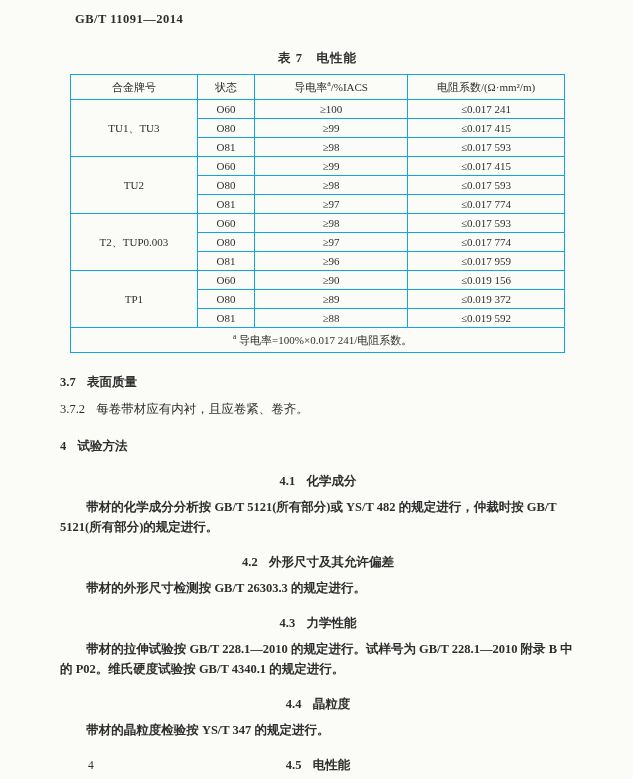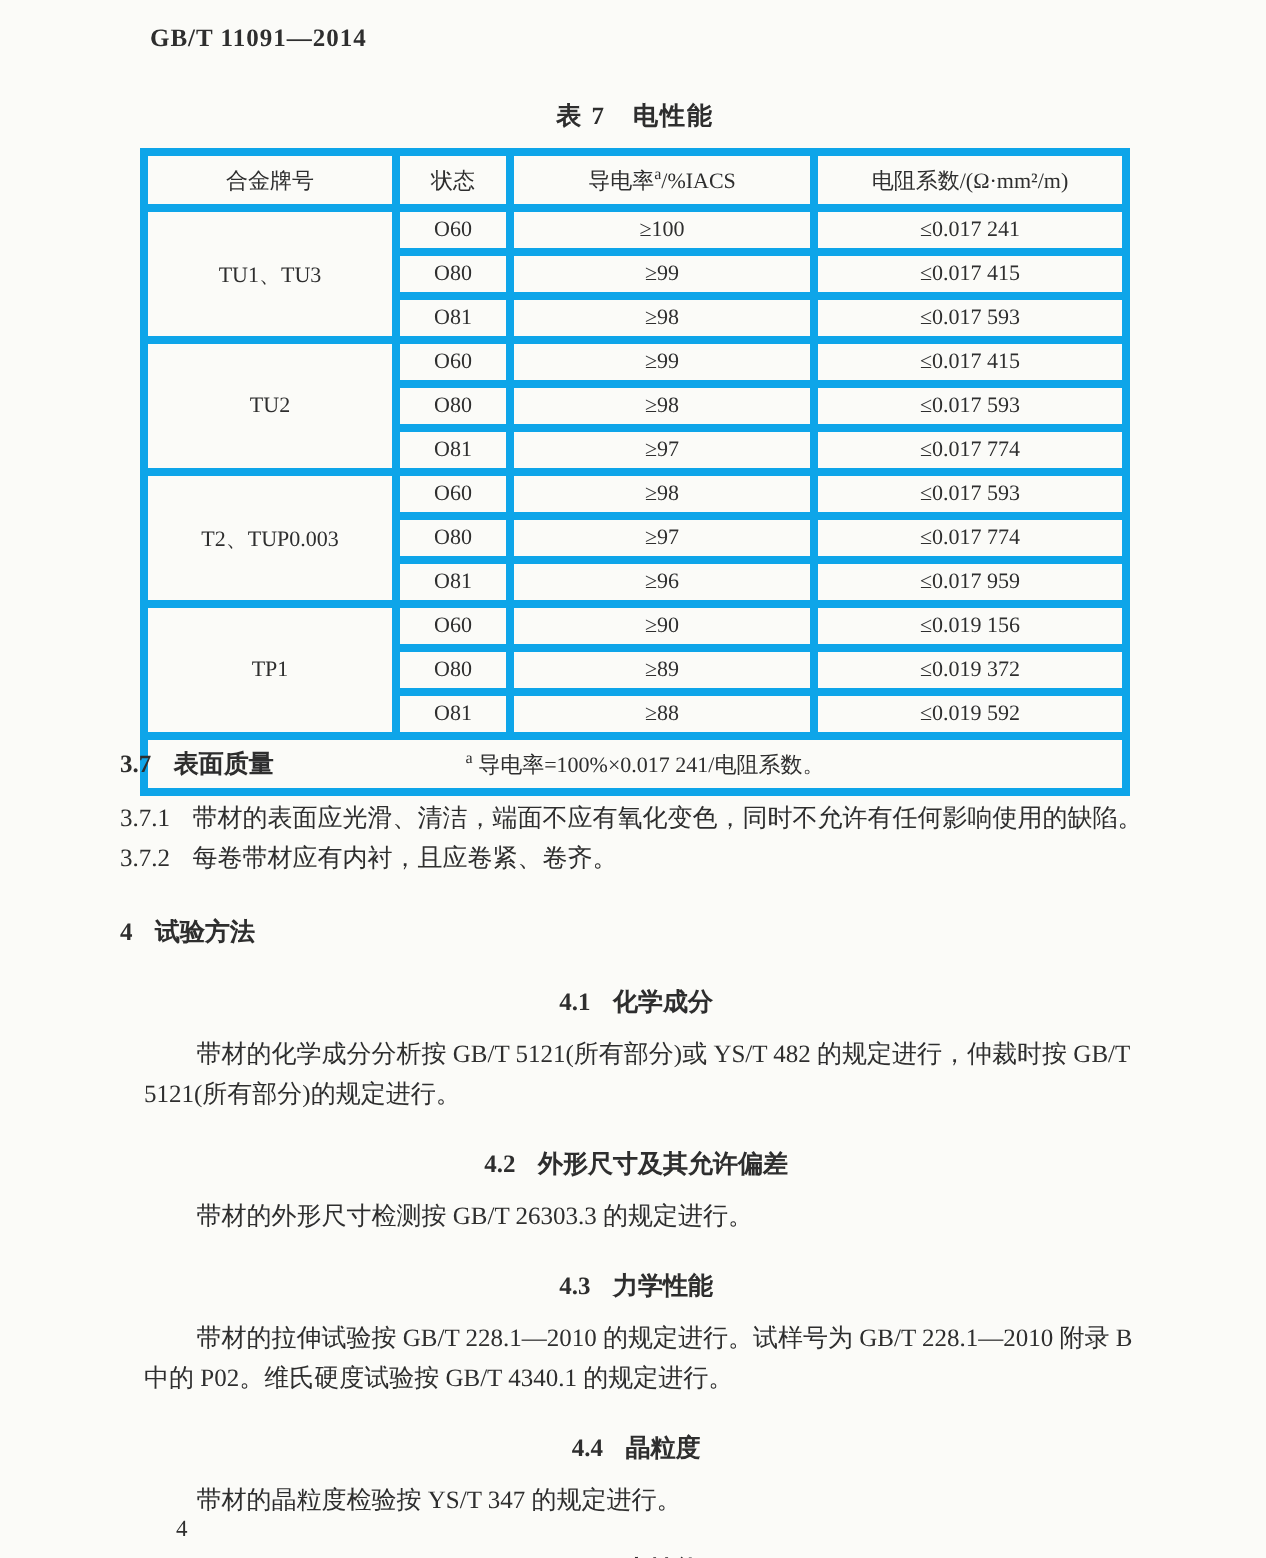--- a/index.html
+++ b/index.html
@@ -20,21 +20,21 @@
     position:absolute;left:70px;top:50px;width:495px;
     text-align:center;font-weight:bold;font-size:12.5px;letter-spacing:1px;
   }
   .spec-table{
     position:absolute;left:70px;top:74px;width:495px;
     border-collapse:collapse;
     font-size:11px;
     border:1.5px solid #3a3a3a;
   }
   .spec-table th,.spec-table td{
-    border:4px solid #0ea5e9;
+    border:1px solid #0ea5e9;
     text-align:center;vertical-align:middle;
     padding:0 2px;
     font-weight:normal;
   }
   .spec-table th{height:24px;font-size:11px;}
   .spec-table td{height:18px;}
   .col-alloy{width:126px;}
   .col-state{width:57px;}
   .col-cond{width:152px;}
   .col-res{width:156px;}
@@ -49,21 +49,21 @@
     font-size:12.5px;line-height:20px;
   }
   .sec-head{font-weight:bold;margin:0 0 7px 0;}
   .sec-head .num{margin-right:0.9em;}
   .chapter-head{font-weight:bold;margin:17px 0 10px 0;}
   .chapter-head .num{margin-right:0.9em;}
   .sub-head{font-weight:bold;margin:15px 0 6px 0;text-align:center;}
   .sub-head .num{margin-right:0.9em;}
   .numbered-para{margin:0;}
   .numbered-para .num{margin-right:0.9em;}
-  .body-para{margin:4px 0 4px 12px;text-indent:2.1em;}
+  .body-para{margin:4px 0 4px 0;text-indent:2.1em;font-weight:bold;}
   .page-number{
     position:absolute;left:88px;top:759px;
     font-size:11.5px;
   }
 </style>
 </head>
 <body>
 
 <div class="page">
 
@@ -158,21 +158,20 @@
       <tr>
         <td colspan="4" class="footnote-cell"><sup>a</sup> <span>导电率=100%×0.017 241/电阻系数。</span></td>
       </tr>
     </tbody>
   </table>
 
   <div class="content">
 
     <p class="sec-head"><span class="num">3.7</span><span>表面质量</span></p>
 
-    <p class="numbered-para"><span class="num">3.7.1</span><span>带材的表面应光滑、清洁，端面不应有氧化变色，同时不允许有任何影响使用的缺陷。</span></p>
 
     <p class="numbered-para"><span class="num">3.7.2</span><span>每卷带材应有内衬，且应卷紧、卷齐。</span></p>
 
     <p class="chapter-head"><span class="num">4</span><span>试验方法</span></p>
 
     <p class="sub-head"><span class="num">4.1</span><span>化学成分</span></p>
     <p class="body-para">带材的化学成分分析按 GB/T 5121(所有部分)或 YS/T 482 的规定进行，仲裁时按 GB/T 5121(所有部分)的规定进行。</p>
 
     <p class="sub-head"><span class="num">4.2</span><span>外形尺寸及其允许偏差</span></p>
     <p class="body-para">带材的外形尺寸检测按 GB/T 26303.3 的规定进行。</p>

